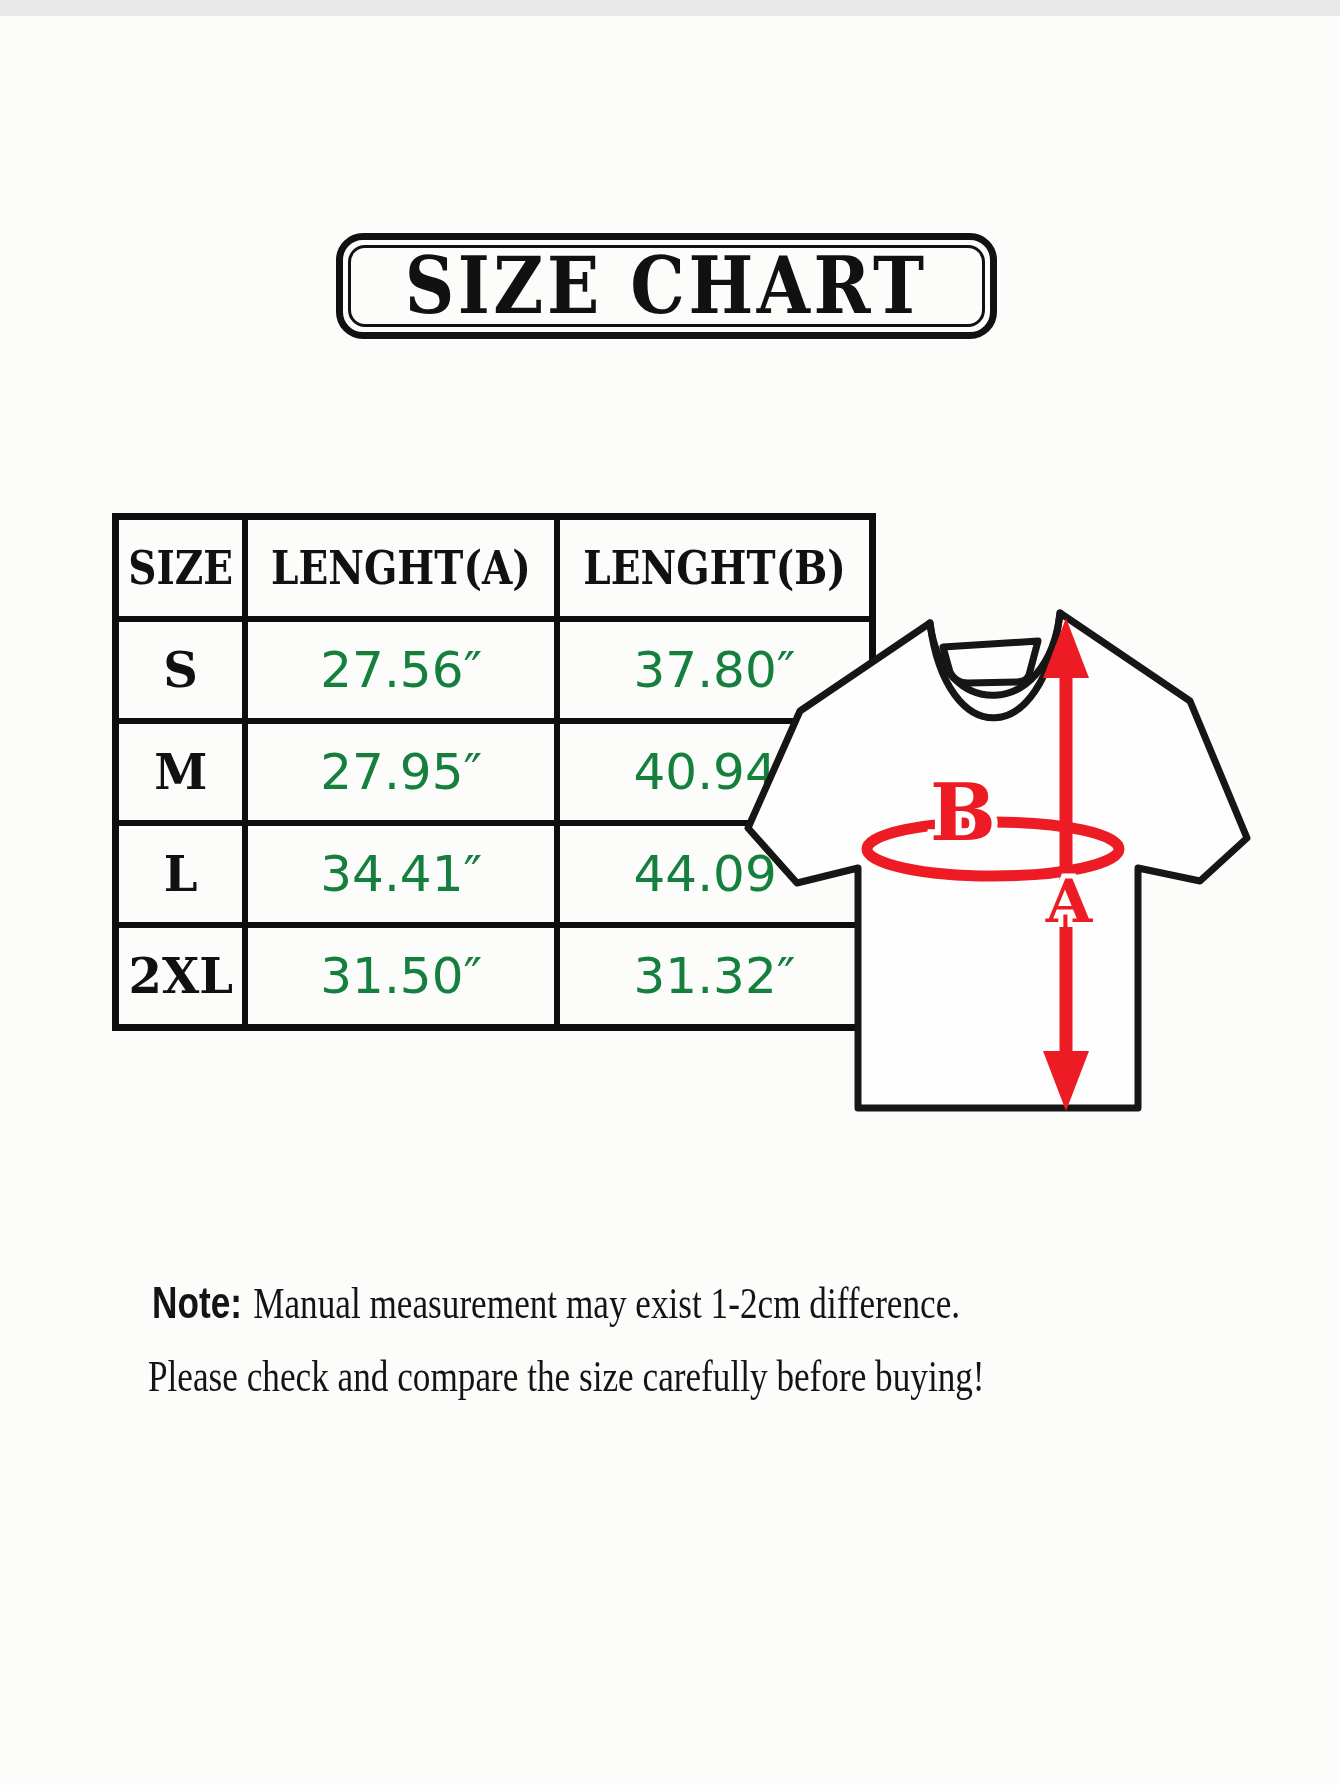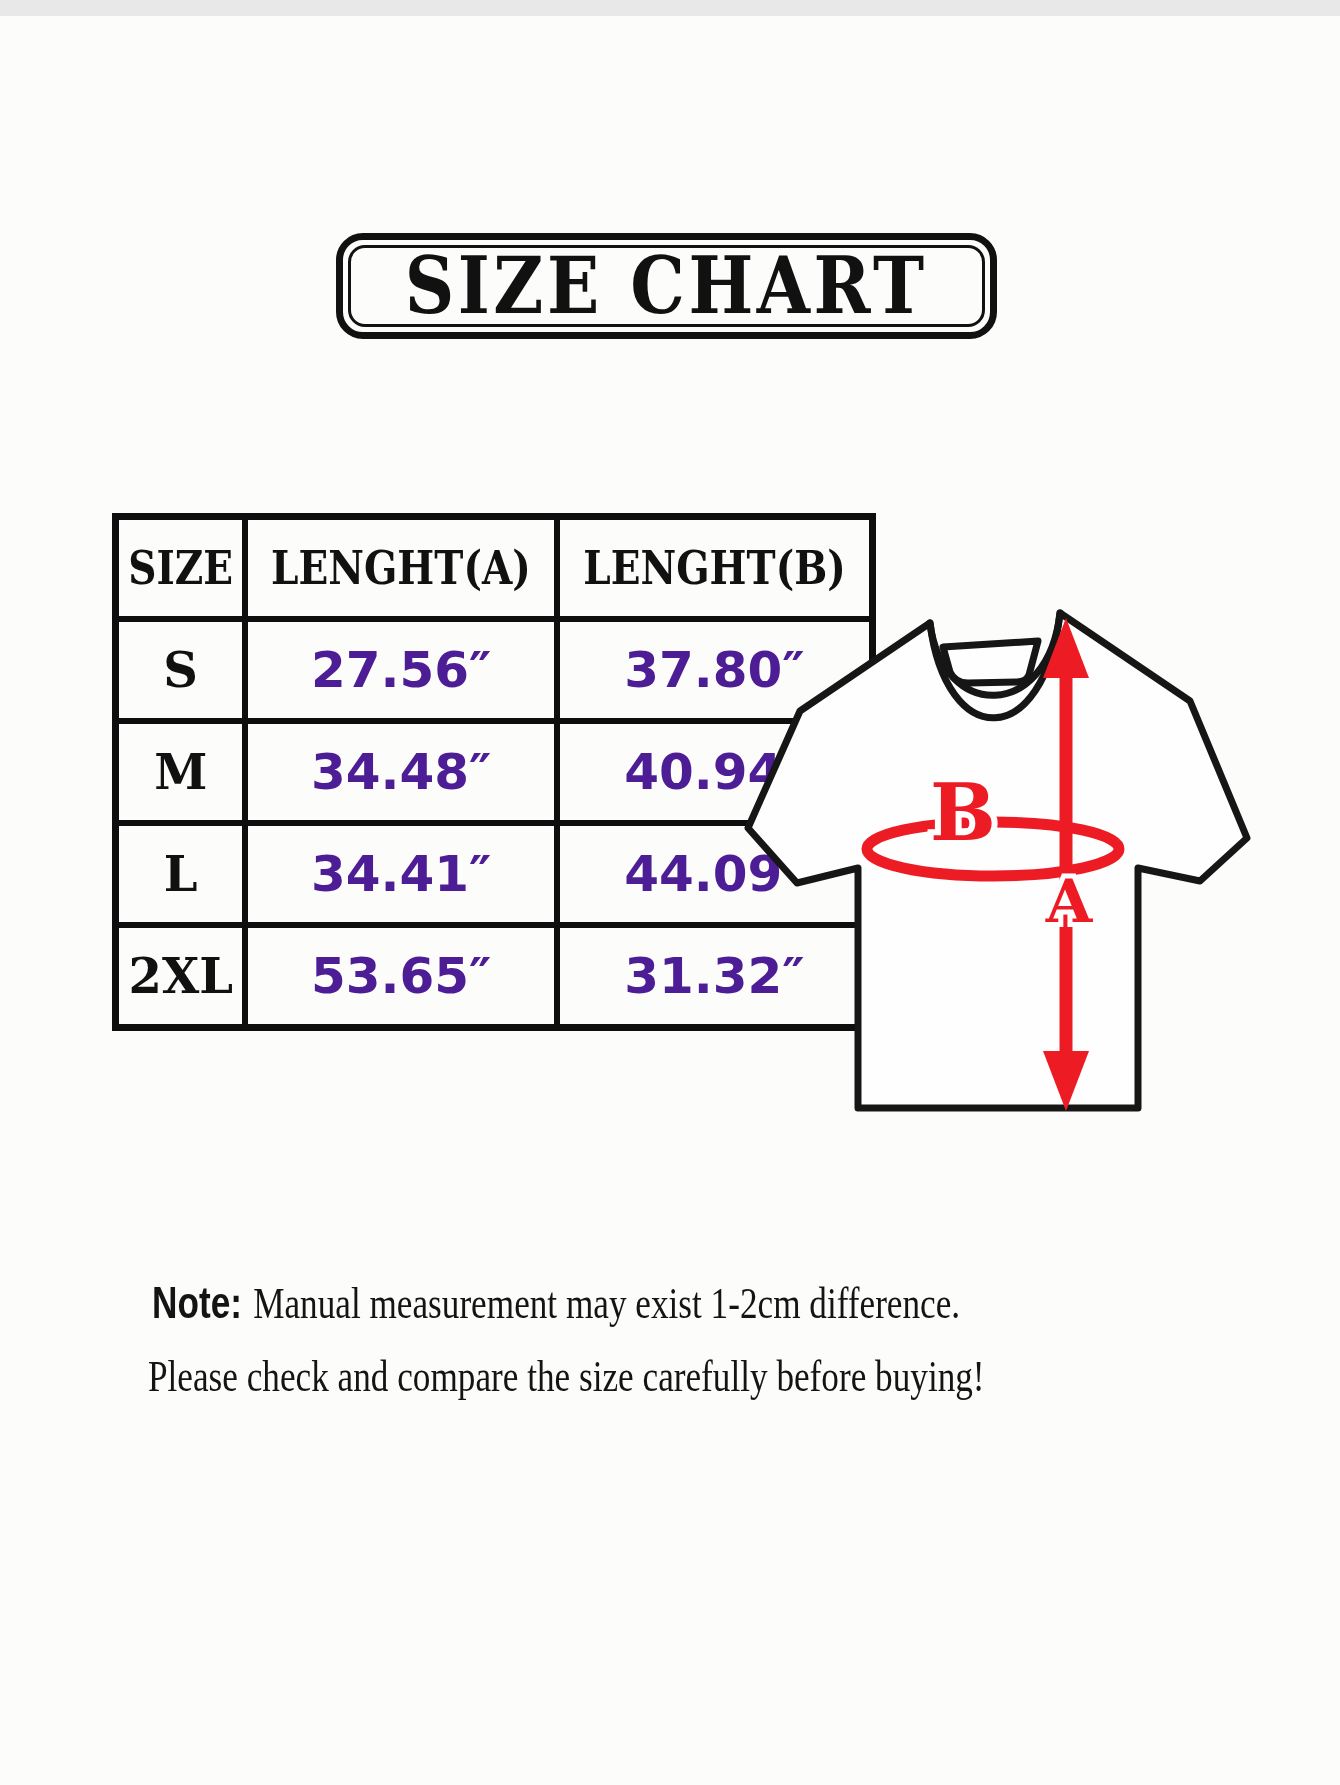--- a/index.html
+++ b/index.html
@@ -32,21 +32,21 @@
   }
   .col-size{width:121px;}
   .col-a{width:210px;}
   .col-b{width:209px;text-decoration:underline;}
   .size-table th span{
     display:inline-block;font-size:46px;font-weight:bold;
     transform:scaleX(.85);white-space:nowrap;line-height:1;
   }
   .size-table td.cell-size{font-size:48px;font-weight:bold;}
   .size-table td.cell-num{
-    font-family:"DejaVu Sans",sans-serif;font-size:50px;font-weight:700;color:#4c1d95;
+    font-family:"DejaVu Sans",sans-serif;font-size:50px;font-weight:400;color:#15803d;
   }
   
   .shirt-wrap{position:absolute;left:680px;top:520px;width:640px;height:600px;}
   
   .note-line{
     position:absolute;white-space:nowrap;font-family:"Liberation Serif",serif;
     font-size:44px;color:#141414;line-height:1.15;
     transform:scaleX(.8);transform-origin:0 50%;
   }
   .note-line-1{left:152px;top:1262px;}
@@ -70,31 +70,31 @@
       <th class="col-a"><span>LENGHT(A)</span></th>
       <th class="col-b"><span>LENGHT(B)</span></th>
     </tr>
     <tr>
       <td class="cell-size">S</td>
       <td class="cell-num">27.56″</td>
       <td class="cell-num">37.80″</td>
     </tr>
     <tr>
       <td class="cell-size">M</td>
-      <td class="cell-num">34.48″</td>
+      <td class="cell-num">27.95″</td>
       <td class="cell-num">40.94″</td>
     </tr>
     <tr>
       <td class="cell-size">L</td>
       <td class="cell-num">34.41″</td>
       <td class="cell-num">44.09″</td>
     </tr>
     <tr>
       <td class="cell-size">2XL</td>
-      <td class="cell-num">53.65″</td>
+      <td class="cell-num">31.50″</td>
       <td class="cell-num">31.32″</td>
     </tr>
   </tbody>
     </table>
 
   <div class="shirt-wrap">
     <svg width="640" height="600" viewBox="0 0 640 600" xmlns="http://www.w3.org/2000/svg">
 
       <path d="M250,87 C262,185 368,185 380,77 L510,165 L567,302 L520,345 L458,332 L458,572 L178,572 L178,332 L117,347 L68,292 L120,175 Z" fill="#fefefe" stroke="#161616" stroke-width="7" stroke-linejoin="round"></path>
 

